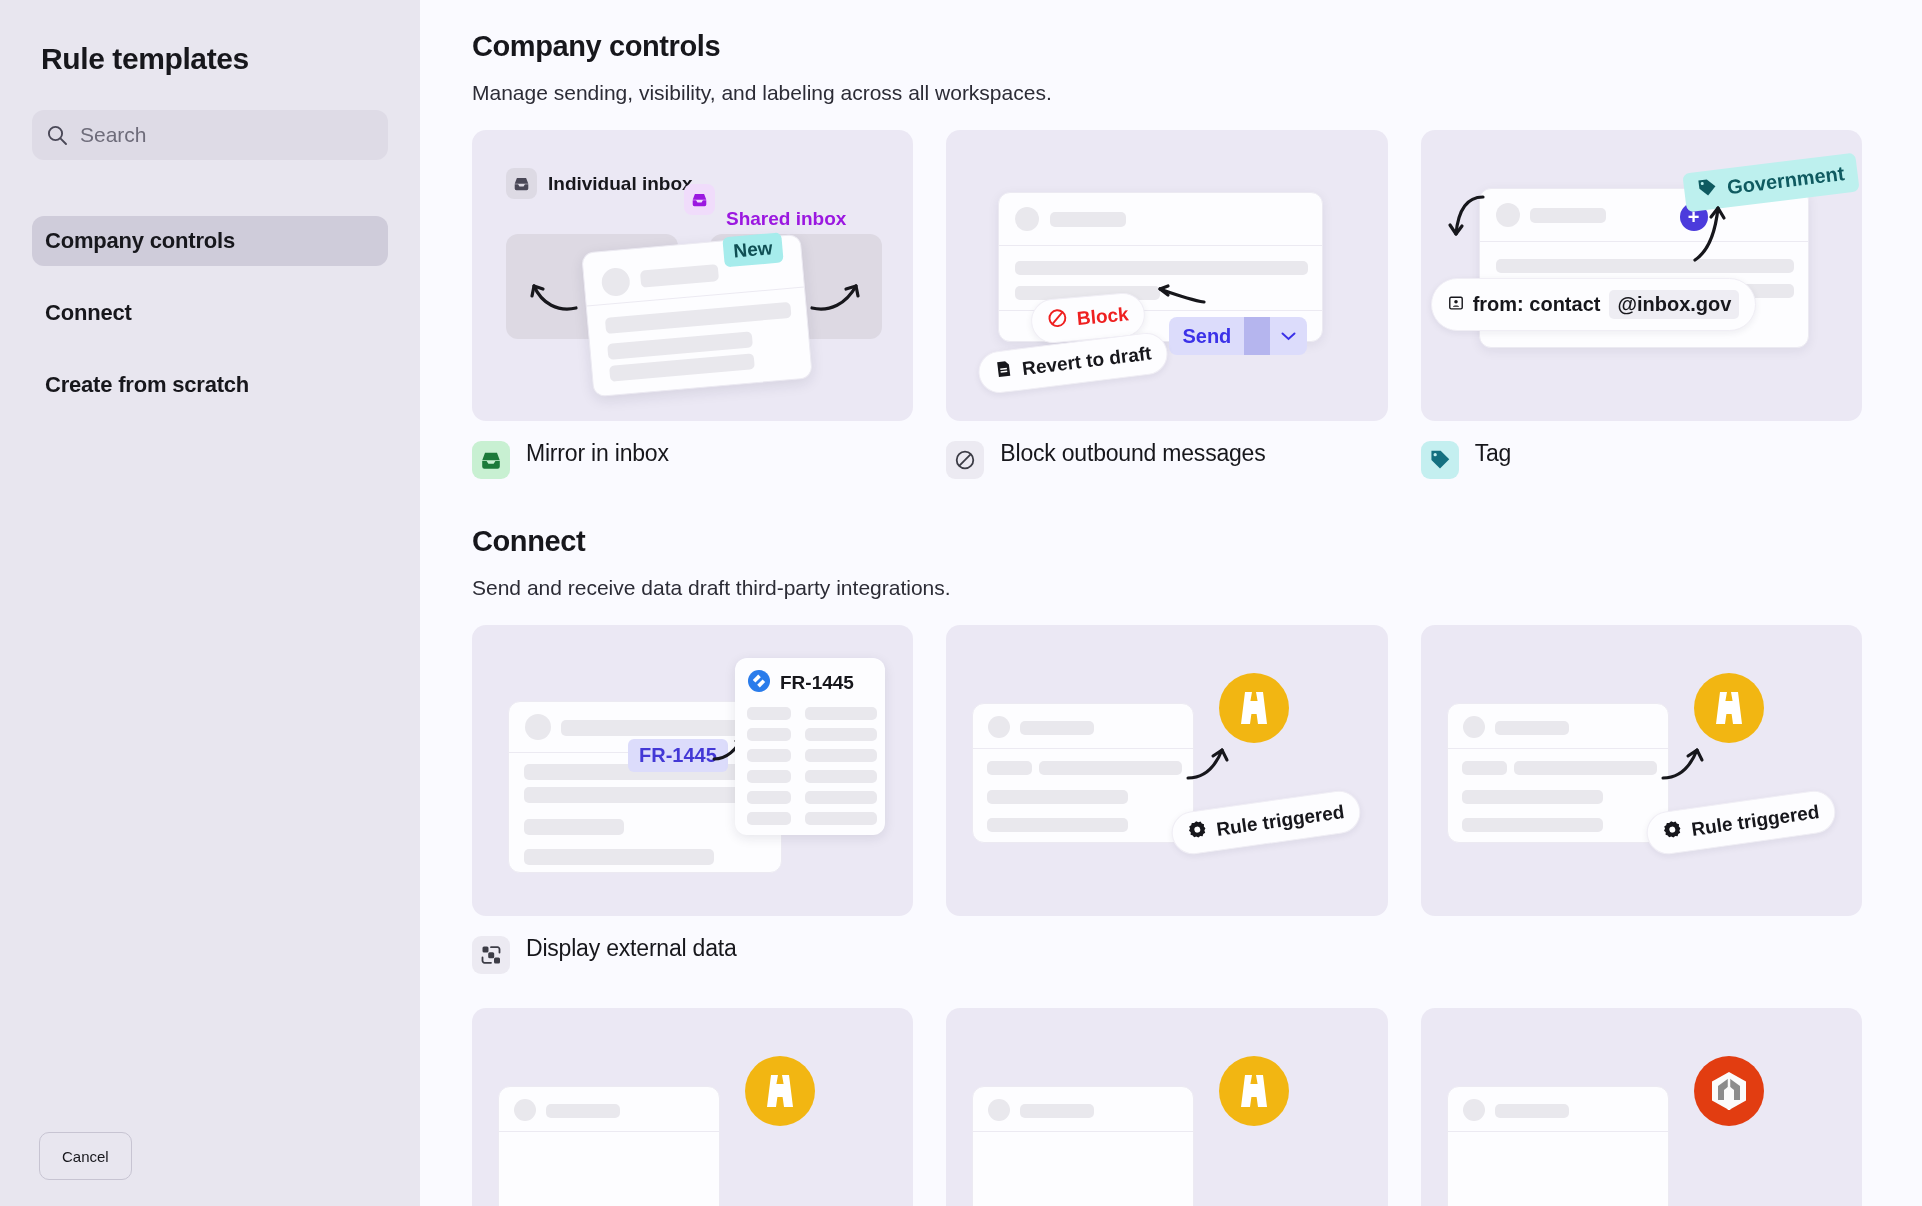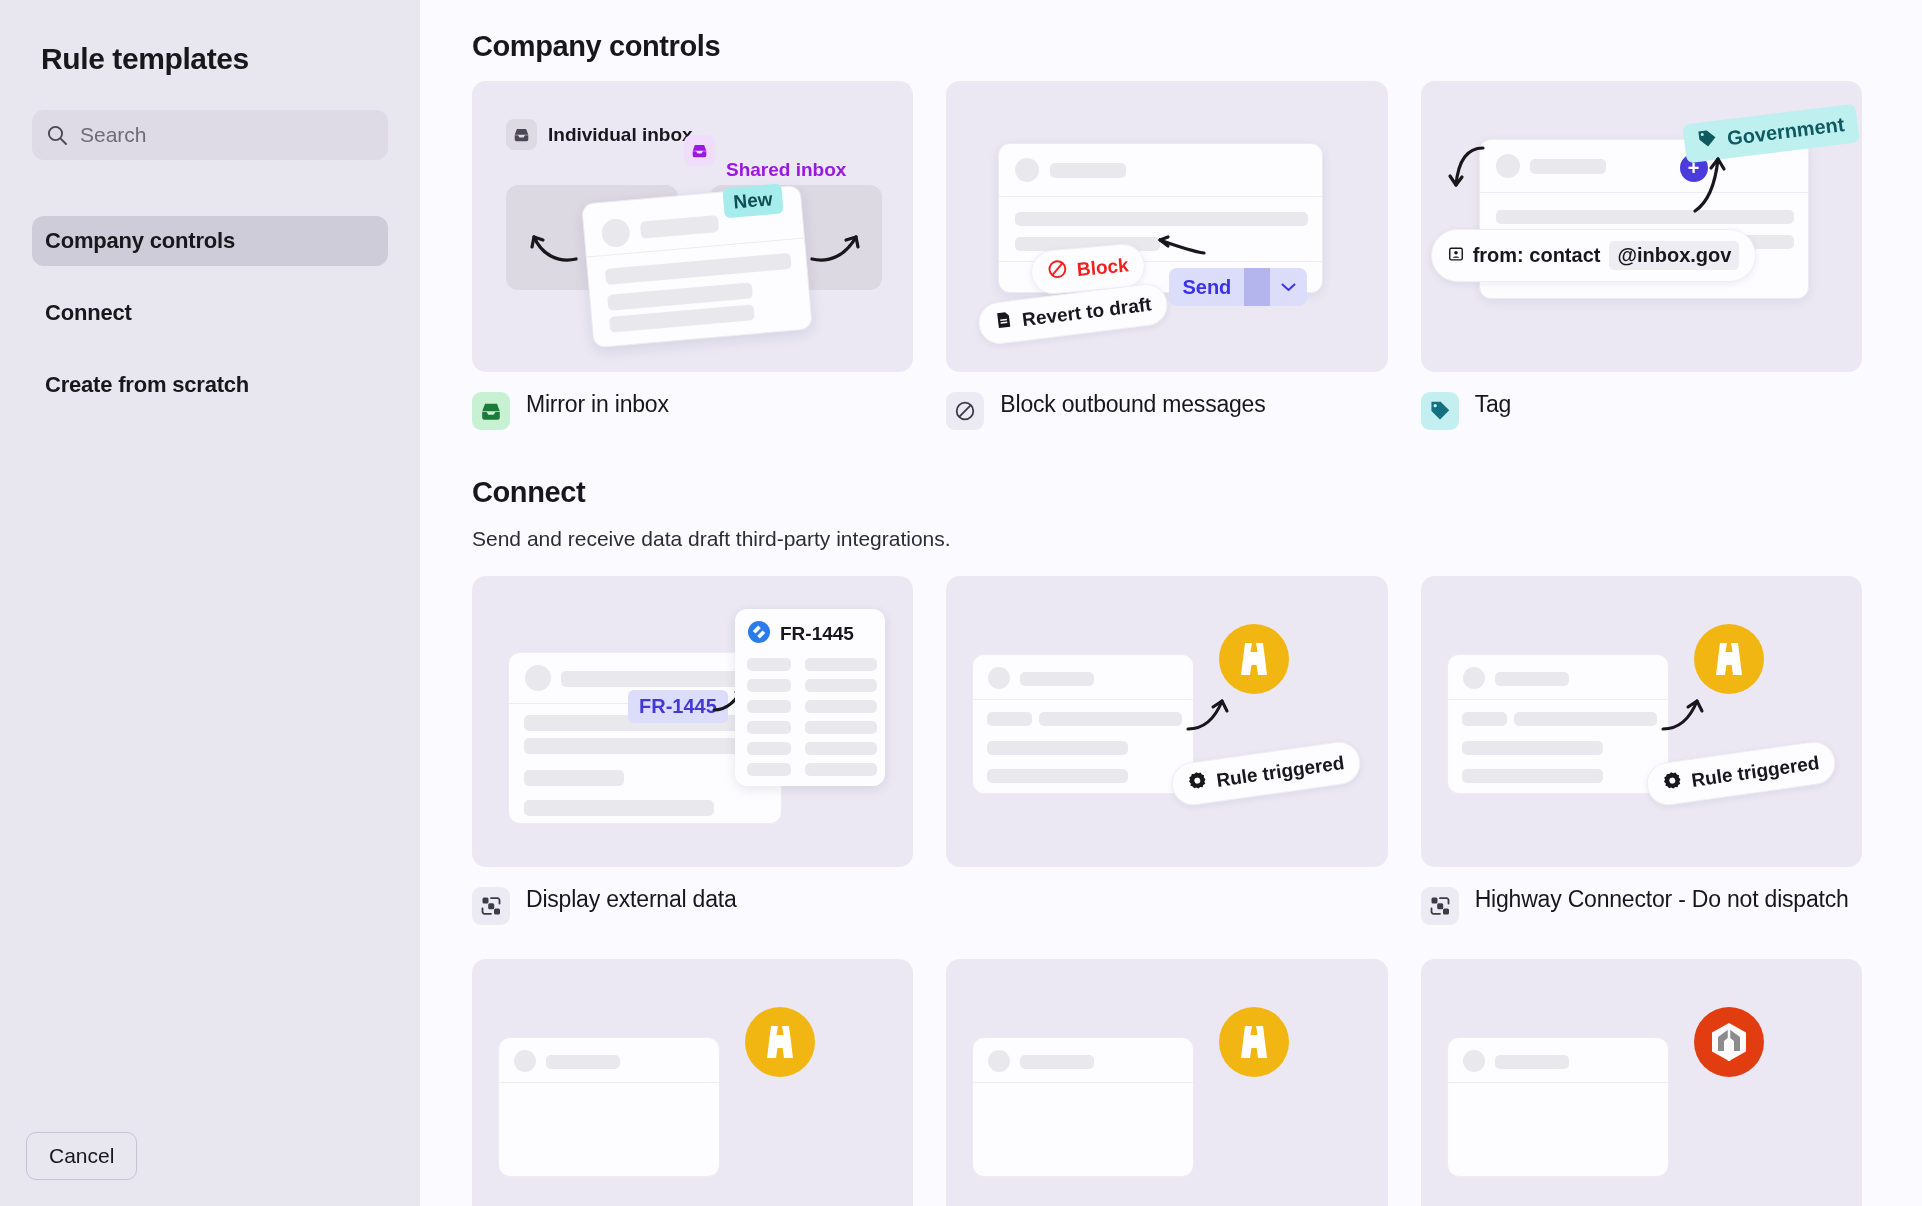--- a/index.html
+++ b/index.html
@@ -59,29 +59,29 @@
     font-weight: 600;
     color: #17171c;
     margin-bottom: 22px;
     cursor: pointer;
     letter-spacing: -0.2px;
   }
   .nav-item.active { background: #cfccda; }
 
   .cancel-btn {
     position: absolute;
-    left: 26px;
+    left: 39px;
     bottom: 26px;
     height: 48px;
     padding: 0 22px;
     border-radius: 10px;
     border: 1px solid #c7c4d2;
     background: #e8e6ef;
     font-family: inherit;
-    font-size: 21px;
+    font-size: 15px;
     color: #17171c;
     cursor: pointer;
   }
 
   
   .main {
     flex: 1;
     height: 1206px;
     overflow: hidden;
     padding: 30px 60px 0 52px;
@@ -216,20 +216,21 @@
   <div class="nav-item">
     <span>Create from scratch</span>
   </div>
 
   <button class="cancel-btn">Cancel</button>
 </aside>
 
 <main class="main">
 
   <h2 class="section-title">Company controls</h2>
+  <p class="section-sub">Manage sending, visibility, and labeling across all workspaces.</p>
 
   <div class="grid">
 
     <div class="tpl-card">
       <div class="thumb">
         <div class="inbox-chip" style="left:34px; top:38px;">
           <span class="chip-sq" style="background:#dddae4;">
             <svg width="17" height="17" viewBox="0 0 20 20">
                 <path d="M2 11h4l1.6 2.4h4.8L14 11h4v5a2 2 0 0 1-2 2H4a2 2 0 0 1-2-2z" fill="#4a4857"></path>
                 <path d="M4.6 3.5h10.8L18 10.2H2z" fill="#4a4857"></path>
@@ -521,32 +522,20 @@
         <div class="pill" style="left:225px; top:176px; transform:rotate(-8deg);">
           <span>
             <svg width="20" height="20" viewBox="0 0 20 20">
                 <path d="M10 1.6l2 1.3 2.3-.5 1 2.1 2.1 1-.5 2.3 1.3 2-1.3 2 .5 2.3-2.1 1-1 2.1-2.3-.5-2 1.3-2-1.3-2.3.5-1-2.1-2.1-1 .5-2.3L1.6 10l1.3-2-.5-2.3 2.1-1 1-2.1 2.3.5z" fill="#17171c"></path>
                 <circle cx="10" cy="10" r="3" fill="#fff"></circle>
               </svg>
           </span>
           <span>Rule triggered</span>
         </div>
       </div>
-      <div class="card-label">
-        <span class="card-icon" style="background:#eceaf2;">
-          <svg width="22" height="22" viewBox="0 0 22 22">
-            <rect x="2.5" y="2.5" width="6" height="6" rx="1.5" fill="#3c3c46"></rect>
-            <rect x="8.2" y="8.2" width="6" height="6" rx="1.5" fill="#3c3c46"></rect>
-            <rect x="14" y="13.5" width="6" height="6" rx="1.5" fill="#3c3c46"></rect>
-            <path d="M11 3.2h6.5a2 2 0 0 1 2 2v3.3" stroke="#3c3c46" stroke-width="1.8" fill="none" stroke-linecap="round"></path>
-            <path d="M11 18.8H4.5a2 2 0 0 1-2-2v-3.3" stroke="#3c3c46" stroke-width="1.8" fill="none" stroke-linecap="round"></path>
-          </svg>
-        </span>
-        <span class="card-title">Highway Connector - Do not dispatch</span>
-      </div>
     </div>
   </div>
 
   <div style="height:34px"></div>
 
   <div class="grid">
     <div class="tpl-card">
       <div class="thumb">
         <div class="mock" style="left:26px; top:78px; width:222px; height:140px;">
           <div class="avatar-dot" style="left:15px; top:12px; width:22px; height:22px;"></div>

